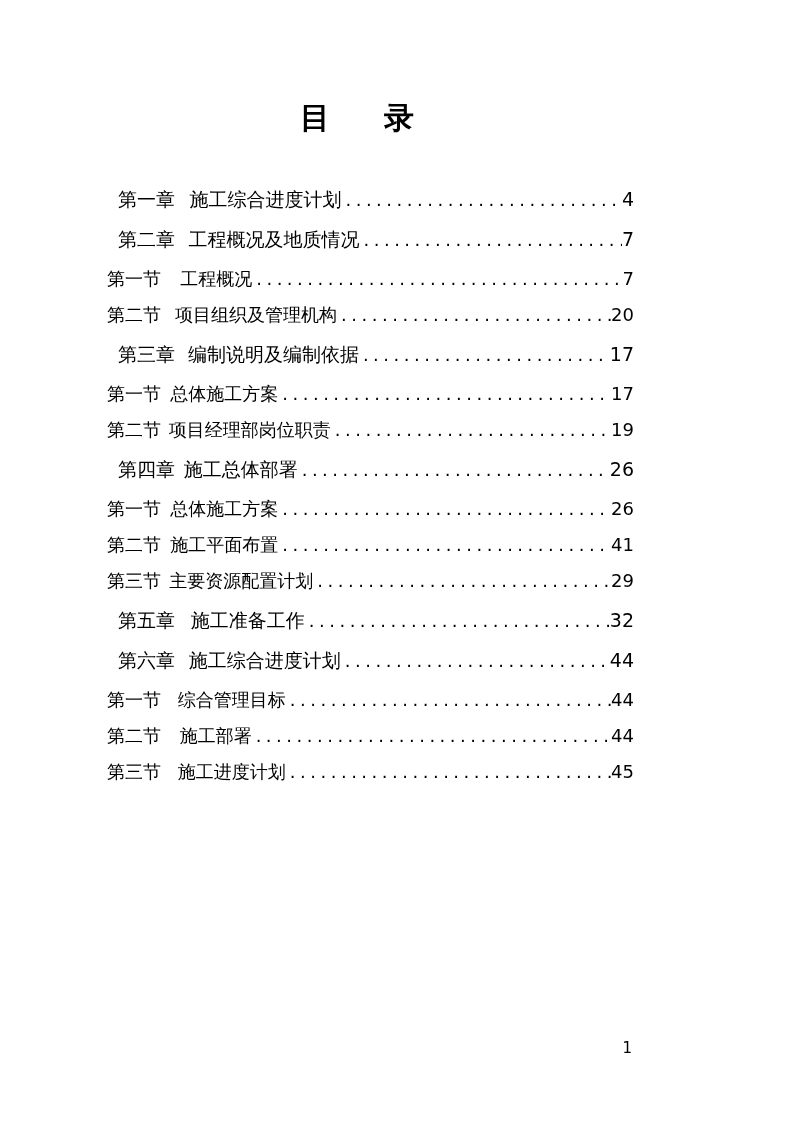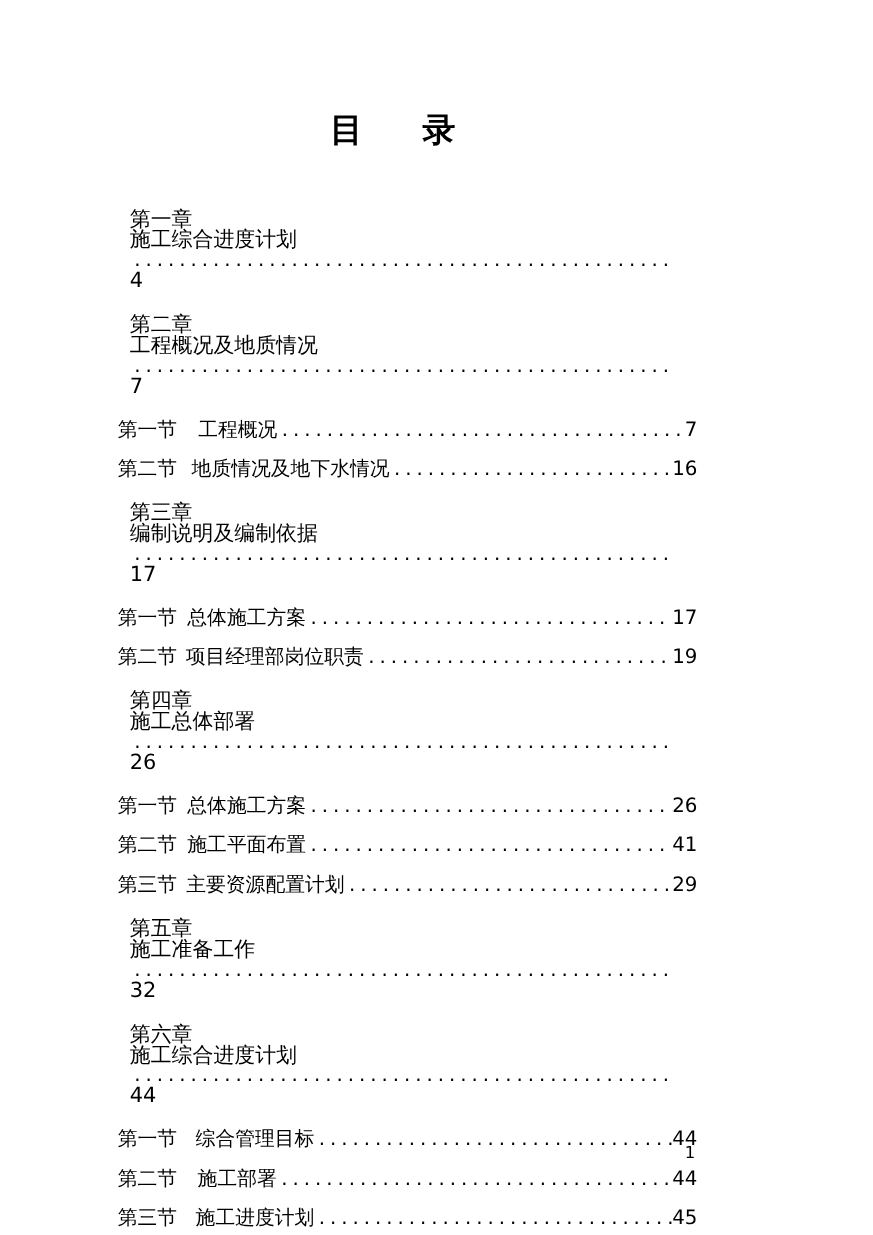--- a/index.html
+++ b/index.html
@@ -46,21 +46,20 @@
     font-size: 19px;
     font-family: "DejaVu Sans", "Liberation Sans", sans-serif;
     line-height: 1.0;
     white-space: nowrap;
   }
   .toc-entry.level-1 {
     padding-left: 118px;
     padding-right: 82px;
     margin-bottom: 21px;
     margin-top: 21px;
-    flex-direction: column;
   }
   .toc-entry.level-2 {
     padding-left: 107px;
     padding-right: 82px;
     margin-bottom: 18px;
     margin-top: 18px;
     font-size: 18px;
   }
   .toc-label {
     flex: 0 0 auto;
@@ -125,23 +124,23 @@
       <li class="toc-entry level-2">
         <span class="toc-num-prefix">第一节</span>
         <span class="toc-sep-wide"></span>
         <span class="toc-label">工程概况</span>
         <span class="toc-dots">................................................</span>
         <span class="toc-page">7</span>
       </li>
       <li class="toc-entry level-2">
         <span class="toc-num-prefix">第二节</span>
         <span class="toc-sep-wide"></span>
-        <span class="toc-label">地质情况及地下水情况</span>
-        <span class="toc-dots">................................................</span>
-        <span class="toc-page">16</span>
+        <span class="toc-label">项目组织及管理机构</span>
+        <span class="toc-dots">................................................</span>
+        <span class="toc-page">20</span>
       </li>
       <li class="toc-entry level-1">
         <span class="toc-num-prefix">第三章</span>
         <span class="toc-sep-wide"></span>
         <span class="toc-label">编制说明及编制依据</span>
         <span class="toc-dots">................................................</span>
         <span class="toc-page">17</span>
       </li>
       <li class="toc-entry level-2">
         <span class="toc-num-prefix">第一节</span>

